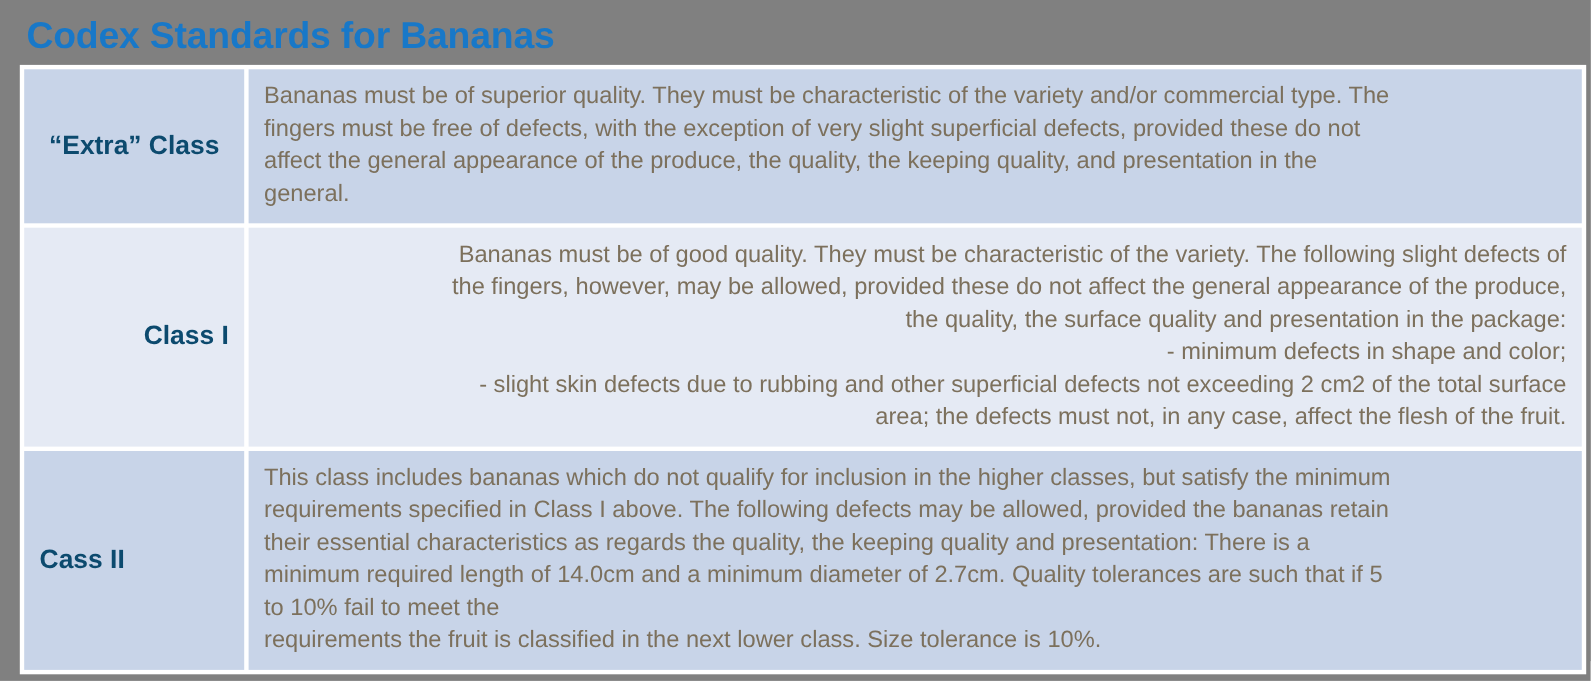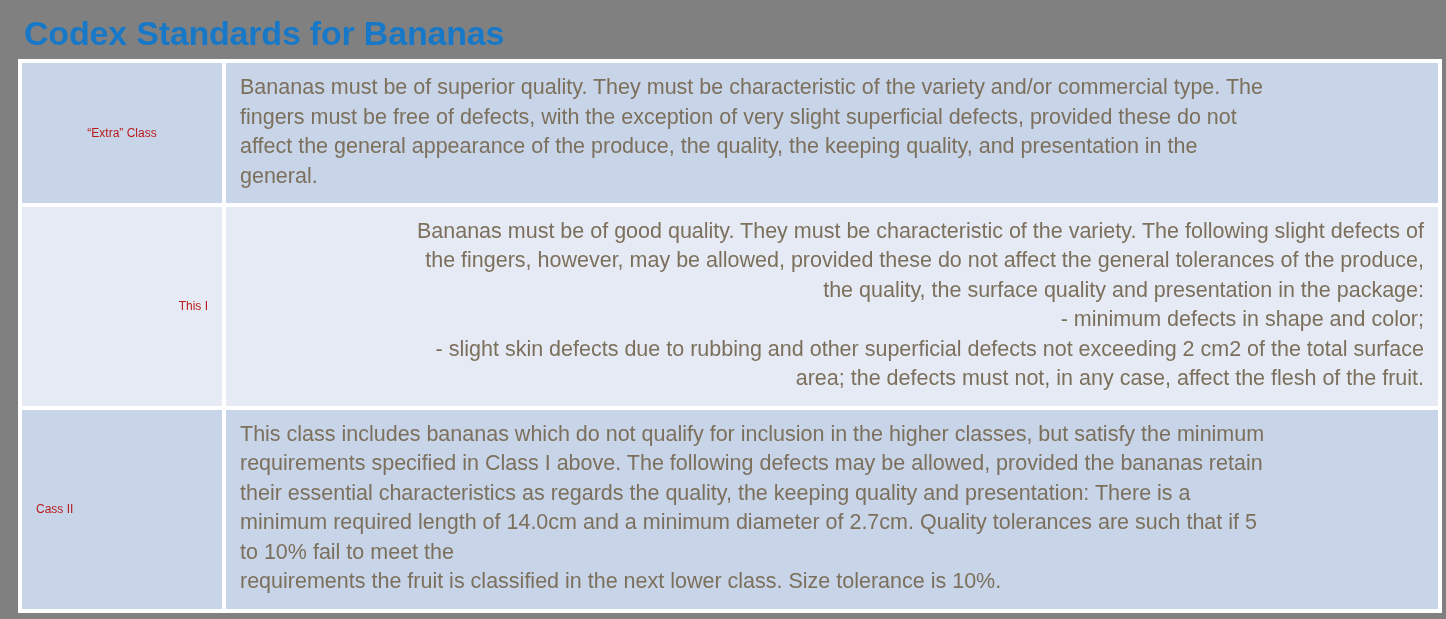--- a/index.html
+++ b/index.html
@@ -53,23 +53,23 @@
   }
 
   .std-table td {
     vertical-align: middle;
     padding: 0;
     margin: 12px;
   }
 
   td.cls-label {
     width: 200px;
-    color: #b91c1c;
-    font-size: 12px;
-    font-weight: normal;
+    color: #0c4a6e;
+    font-size: 24px;
+    font-weight: bold;
     padding: 0 14px;
     box-sizing: border-box;
   }
 
   td.cls-label.center {
     text-align: center;
   }
 
   td.cls-body {
     color: #7c705c;
@@ -100,24 +100,24 @@
           <td class="cls-label center">“Extra” Class</td>
           <td class="cls-body">
             <span class="body-line">Bananas must be of superior quality. They must be characteristic of the variety and/or commercial type. The</span>
             <span class="body-line">fingers must be free of defects, with the exception of very slight superficial defects, provided these do not</span>
             <span class="body-line">affect the general appearance of the produce, the quality, the keeping quality, and presentation in the</span>
             <span class="body-line">general.</span>
           </td>
         </tr>
 
         <tr class="band-b">
-          <td class="cls-label">This I</td>
+          <td class="cls-label">Class I</td>
           <td class="cls-body">
             <span class="body-line">Bananas must be of good quality. They must be characteristic of the variety. The following slight defects of</span>
-            <span class="body-line">the fingers, however, may be allowed, provided these do not affect the general tolerances of the produce,</span>
+            <span class="body-line">the fingers, however, may be allowed, provided these do not affect the general appearance of the produce,</span>
             <span class="body-line">the quality, the surface quality and presentation in the package:</span>
             <span class="body-line">- minimum defects in shape and color;</span>
             <span class="body-line">- slight skin defects due to rubbing and other superficial defects not exceeding 2 cm2 of the total surface</span>
             <span class="body-line">area; the defects must not, in any case, affect the flesh of the fruit.</span>
           </td>
         </tr>
 
         <tr class="band-a">
           <td class="cls-label">Cass II</td>
           <td class="cls-body">

